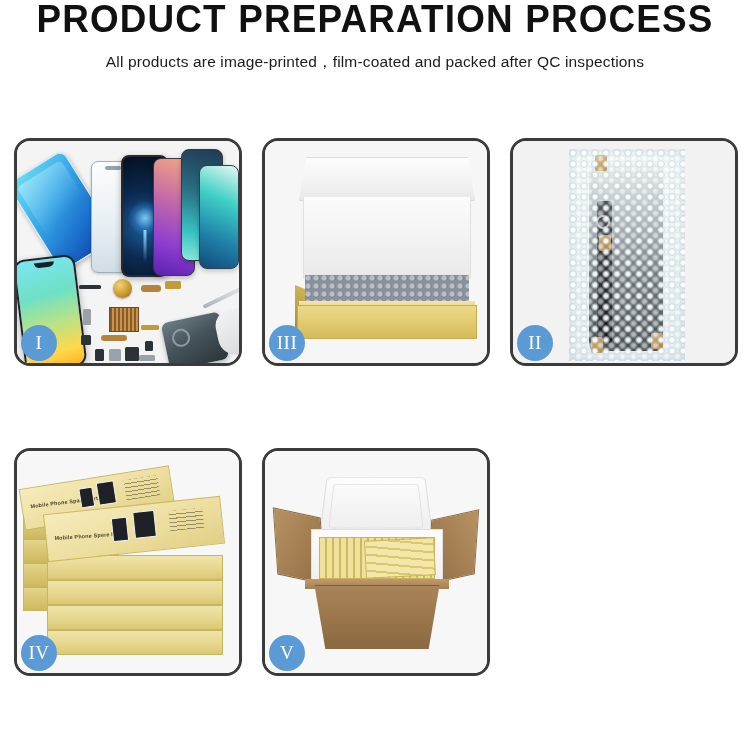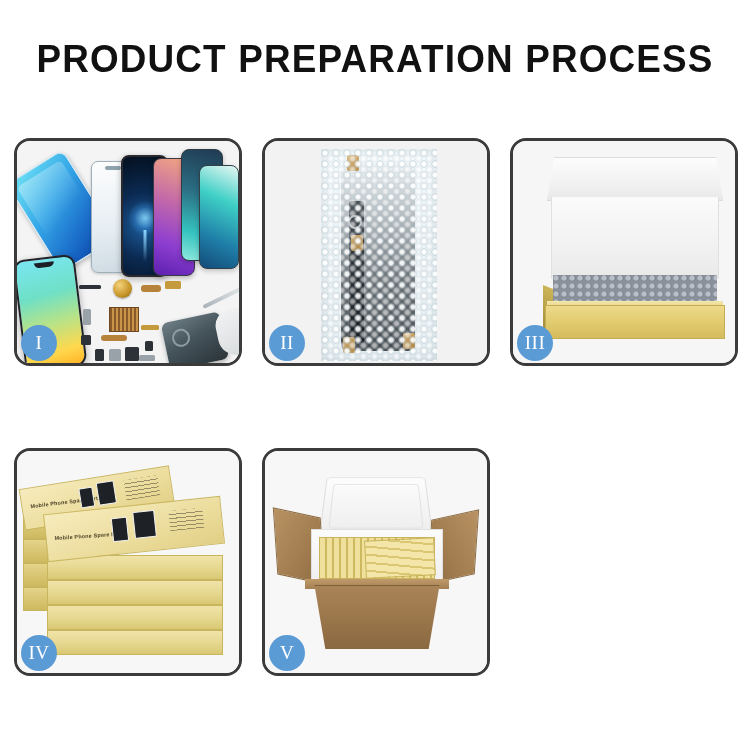--- a/index.html
+++ b/index.html
@@ -13,21 +13,21 @@
   }
 
   .page {
     position: relative;
     width: 750px;
     height: 750px;
     background: #ffffff;
   }
 
   
-  .header { padding-top: 40px; text-align: center; }
+  .header { text-align: center; }
 
   .title {
     font-family: "Liberation Sans", sans-serif;
     font-size: 38px;
     font-weight: bold;
     letter-spacing: 1.2px;
     color: #111111;
     line-height: 1.05;
     transform: scaleX(0.97);
   }
@@ -497,20 +497,21 @@
     opacity: .85;
   }
 </style>
 </head>
 <body>
 
 <div class="page">
 
   <div class="header">
     <div class="title">PRODUCT PREPARATION PROCESS</div>
+    <div class="subtitle">All products are image-printed，film-coated and packed after QC inspections</div>
   </div>
 
   <div class="grid">
 
     <div class="panel">
       <div class="panel-inner p1">
         <div class="phone-tilt"></div>
 
         <div class="glass-panel">
           <div class="glass-notch"></div>
@@ -542,52 +543,52 @@
           <div class="chip gold" style="left:62px;top:46px;width:18px;height:5px;"></div>
           <div class="chip dark" style="left:66px;top:62px;width:8px;height:10px;"></div>
           <div class="chip silver" style="left:60px;top:76px;width:16px;height:6px;"></div>
 
           <div class="backplate"></div>
           <div class="tweezer"></div>
           <div class="hand"></div>
         </div>
       </div>
       <div class="badge">I</div>
+    </div>
+
+    <div class="panel">
+      <div class="panel-inner p3">
+        <div class="lid"></div>
+        <div class="lid-wall"></div>
+        <div class="foam"></div>
+        <div class="tray-left"></div>
+        <div class="tray-top-edge"></div>
+        <div class="tray-front"></div>
+      </div>
+      <div class="badge">III</div>
     </div>
 
     <div class="panel">
       <div class="panel-inner p2">
         <div class="bag">
           <div class="inner-part"></div>
           <div class="inner-strip"></div>
           <div class="inner-cam"></div>
           <div class="tab-gold" style="left:26px;top:6px;"></div>
           <div class="tab-gold" style="left:30px;top:86px;"></div>
           <div class="tab-gold" style="left:22px;top:188px;"></div>
           <div class="tab-gold" style="left:82px;top:184px;"></div>
           <div class="bubbles"></div>
           <div class="bubbles offset"></div>
         </div>
       </div>
       <div class="badge">II</div>
     </div>
 
     <div class="panel">
-      <div class="panel-inner p3">
-        <div class="lid"></div>
-        <div class="lid-wall"></div>
-        <div class="foam"></div>
-        <div class="tray-left"></div>
-        <div class="tray-top-edge"></div>
-        <div class="tray-front"></div>
-      </div>
-      <div class="badge">III</div>
-    </div>
-
-    <div class="panel">
       <div class="panel-inner p4">
         <div class="stack">
 
           <div class="sbox side" style="left:6px;top:64px;width:96px;height:24px;"></div>
           <div class="sbox side" style="left:6px;top:88px;width:96px;height:24px;"></div>
           <div class="sbox side" style="left:6px;top:112px;width:96px;height:24px;"></div>
           <div class="sbox side" style="left:6px;top:136px;width:96px;height:24px;"></div>
 
           <div class="sbox" style="left:30px;top:104px;width:176px;height:25px;"></div>
           <div class="sbox" style="left:30px;top:129px;width:176px;height:25px;"></div>

